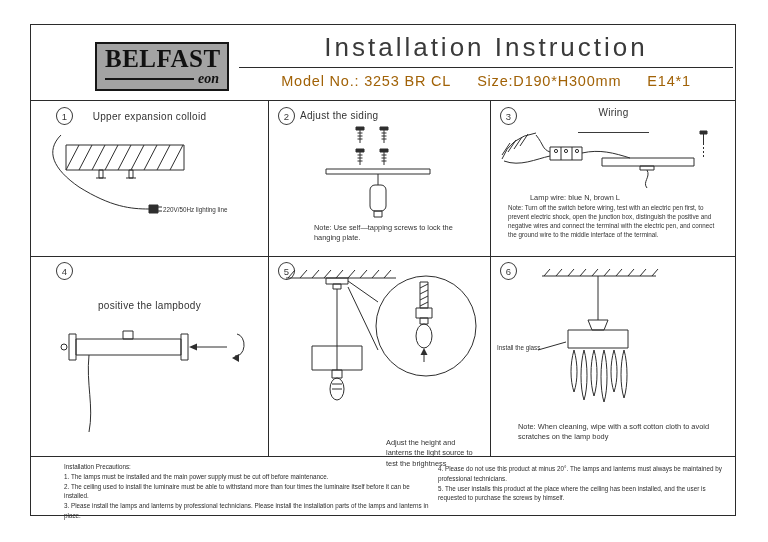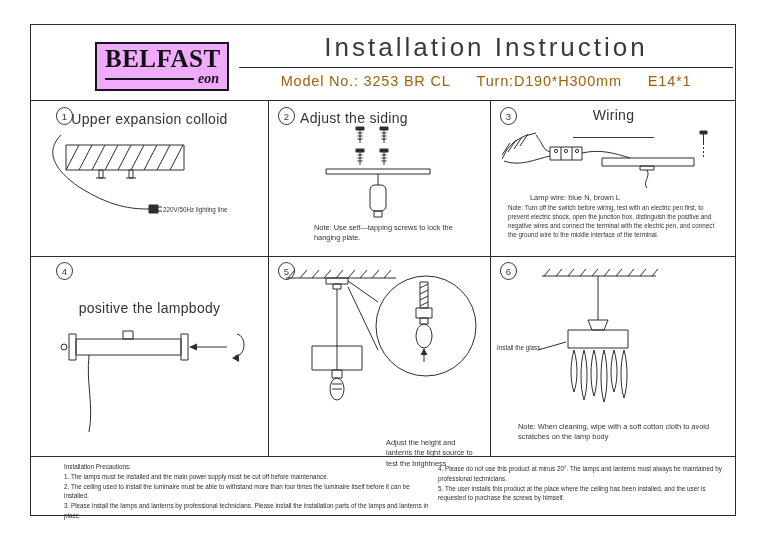--- a/index.html
+++ b/index.html
@@ -4,21 +4,21 @@
 <style>
   html,body{margin:0;padding:0;}
   body{
     width:768px;height:542px;position:relative;background:#ffffff;
     font-family:"Liberation Sans", sans-serif;color:#242424;
     -webkit-font-smoothing:antialiased;
   }
   .frame{position:absolute;left:30px;top:24px;width:706px;height:492px;border:1.6px solid #2b2b2b;box-sizing:border-box;}
   
   .header{position:absolute;left:0;top:0;width:100%;height:76px;border-bottom:1.4px solid #2b2b2b;box-sizing:border-box;}
-  .logo-box{position:absolute;left:64px;top:17px;width:134px;height:49px;border:2.6px solid #161616;box-sizing:border-box;padding:2px 8px 0 8px;background:#f0abfc;}
+  .logo-box{position:absolute;left:64px;top:17px;width:134px;height:49px;border:2.6px solid #161616;box-sizing:border-box;padding:2px 8px 0 8px;background:#a3a3a3;}
   .logo-name{font-family:"Liberation Serif", serif;font-weight:bold;font-size:25px;line-height:1.05;letter-spacing:0.5px;color:#111;}
   .logo-sub-row{display:flex;align-items:center;margin-top:0;}
   .logo-line{flex:1;height:1.7px;background:#161616;margin-right:4px;}
   .logo-sub{font-family:"Liberation Serif", serif;font-style:italic;font-weight:bold;font-size:14px;color:#111;line-height:1;}
   .header-right{position:absolute;left:206px;right:0;top:0;height:100%;}
   .doc-title{text-align:center;font-size:26px;letter-spacing:3px;margin-top:7px;color:#3a3a3a;font-weight:normal;}
   .title-rule{height:0;border-top:1.2px solid #2b2b2b;margin:4px 2px 0 2px;}
   .model-line{display:flex;justify-content:center;gap:26px;font-size:14.5px;letter-spacing:0.8px;margin-top:5px;color:#a16207;white-space:nowrap;}
   
   .vline{position:absolute;width:1.3px;background:#2b2b2b;top:76px;height:355px;}
@@ -32,21 +32,21 @@
   .c1{left:0;top:76px;width:237px;height:155px;}
   .c2{left:237px;top:76px;width:222px;height:155px;}
   .c3{left:459px;top:76px;width:247px;height:155px;}
   .c4{left:0;top:231px;width:237px;height:200px;}
   .c5{left:237px;top:231px;width:222px;height:200px;}
   .c6{left:459px;top:231px;width:247px;height:200px;}
   .stepnum{position:absolute;width:15px;height:16px;border:1.1px solid #3a3a3a;border-radius:50%;
     font-size:9.5px;display:flex;align-items:center;justify-content:center;color:#3a3a3a;top:6px;}
   .numleft{left:25px;}
   .numnear{left:10px;}
-  .cell-title{position:absolute;font-size:14px;color:#333;letter-spacing:0.3px;white-space:nowrap;}
+  .cell-title{position:absolute;font-size:10px;color:#333;letter-spacing:0.3px;white-space:nowrap;}
   .t-center{left:0;right:0;text-align:center;}
   .wiring-underline{display:inline-block;border-bottom:1.1px solid #3a3a3a;padding:0 20px 14px 20px;}
   .diagram{position:absolute;left:0;}
   .note{position:absolute;font-size:7.4px;line-height:1.4;color:#333;}
   .tiny-caption{position:absolute;font-size:6.3px;color:#333;line-height:1.25;}
   .small-caption{position:absolute;font-size:7.4px;color:#333;}
   .longnote{position:absolute;font-size:6.3px;line-height:1.42;color:#333;}
   
   .footer{position:absolute;left:0;top:431px;width:100%;height:61px;}
   .prec{font-size:6.3px;line-height:1.55;color:#2d2d2d;}
@@ -66,21 +66,21 @@
       <div class="logo-sub-row">
         <span class="logo-line"></span>
         <span class="logo-sub">eon</span>
       </div>
     </div>
     <div class="header-right">
       <div class="doc-title">Installation Instruction</div>
       <div class="title-rule"></div>
       <div class="model-line">
         <span>Model No.: 3253 BR CL</span>
-        <span>Turn:D190*H300mm</span>
+        <span>Size:D190*H300mm</span>
         <span>E14*1</span>
       </div>
     </div>
   </div>
 
   <div class="vline v1"></div>
   <div class="vline v2"></div>
   <div class="hline hrow"></div>
   <div class="hline hfoot"></div>
 

